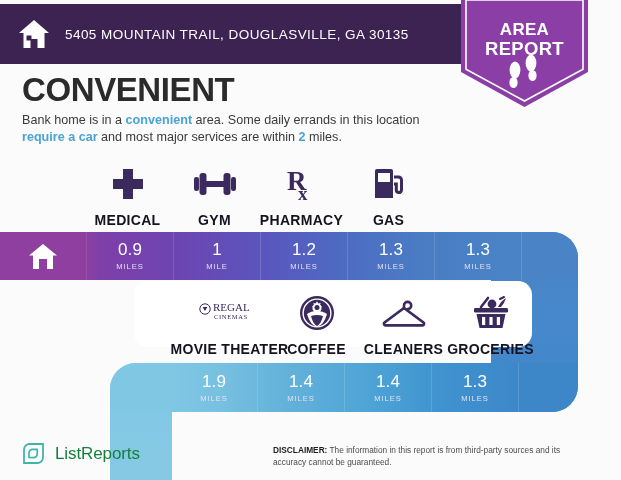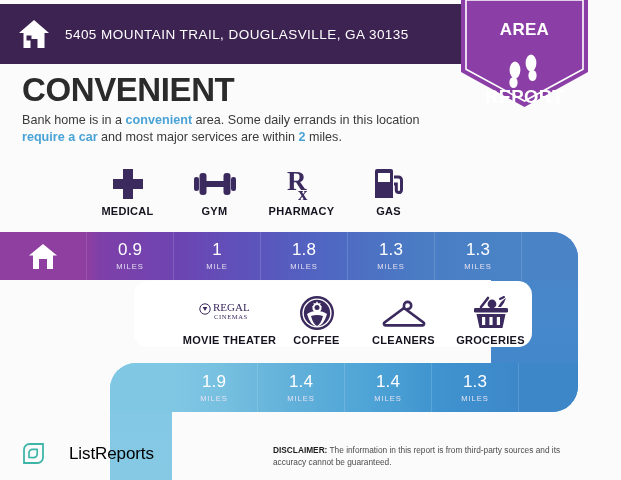--- a/index.html
+++ b/index.html
@@ -47,21 +47,21 @@
   .badge-text {
     position: absolute;
     top: 20px; left: 0; width: 127px;
     text-align: center;
     color: #ffffff;
     font-size: 17px;
     font-weight: bold;
     line-height: 19px;
     letter-spacing: 0.3px;
   }
-  .badge-text .l2 { font-size: 18.5px; margin-top: 48px; }
+  .badge-text .l2 { font-size: 18.5px; }
 
   
   .title {
     position: absolute;
     left: 22px; top: 71px;
     font-size: 33px;
     font-weight: bold;
     color: #2b2b2b;
     letter-spacing: -0.4px;
   }
@@ -90,21 +90,22 @@
     align-items: center;
     justify-content: flex-end;
   }
   .icon-glyph {
     height: 42px;
     display: flex;
     align-items: center;
     justify-content: center;
   }
   .icon-label {
-    font-size: 11px;
+    margin-top: 7px;
+    font-size: 14px;
     font-weight: bold;
     color: #15131f;
     letter-spacing: 0.3px;
     white-space: nowrap;
   }
 
   
   .icon-plate {
     position: absolute;
     left: 134px; top: 281px;
@@ -218,23 +219,23 @@
   
   .footer-logo {
     position: absolute;
     left: 22px; top: 442px;
     display: flex;
     align-items: center;
     z-index: 5;
   }
   .footer-logo-mark { width: 23px; height: 23px; }
   .footer-logo-text {
-    margin-left: 24px;
+    margin-left: 10px;
     font-size: 17px;
-    color: #000000;
+    color: #15803d;
     letter-spacing: -0.1px;
   }
   .disclaimer {
     position: absolute;
     left: 273px; top: 444px;
     width: 320px;
     font-size: 8.3px;
     line-height: 12px;
     color: #4c4c4c;
     z-index: 5;
@@ -335,21 +336,21 @@
       </div>
       <div class="band-cell">
         <div class="band-value">0.9</div>
         <div class="band-unit">MILES</div>
       </div>
       <div class="band-cell">
         <div class="band-value">1</div>
         <div class="band-unit">MILE</div>
       </div>
       <div class="band-cell">
-        <div class="band-value">1.8</div>
+        <div class="band-value">1.2</div>
         <div class="band-unit">MILES</div>
       </div>
       <div class="band-cell">
         <div class="band-value">1.3</div>
         <div class="band-unit">MILES</div>
       </div>
       <div class="band-cell">
         <div class="band-value">1.3</div>
         <div class="band-unit">MILES</div>
       </div>

